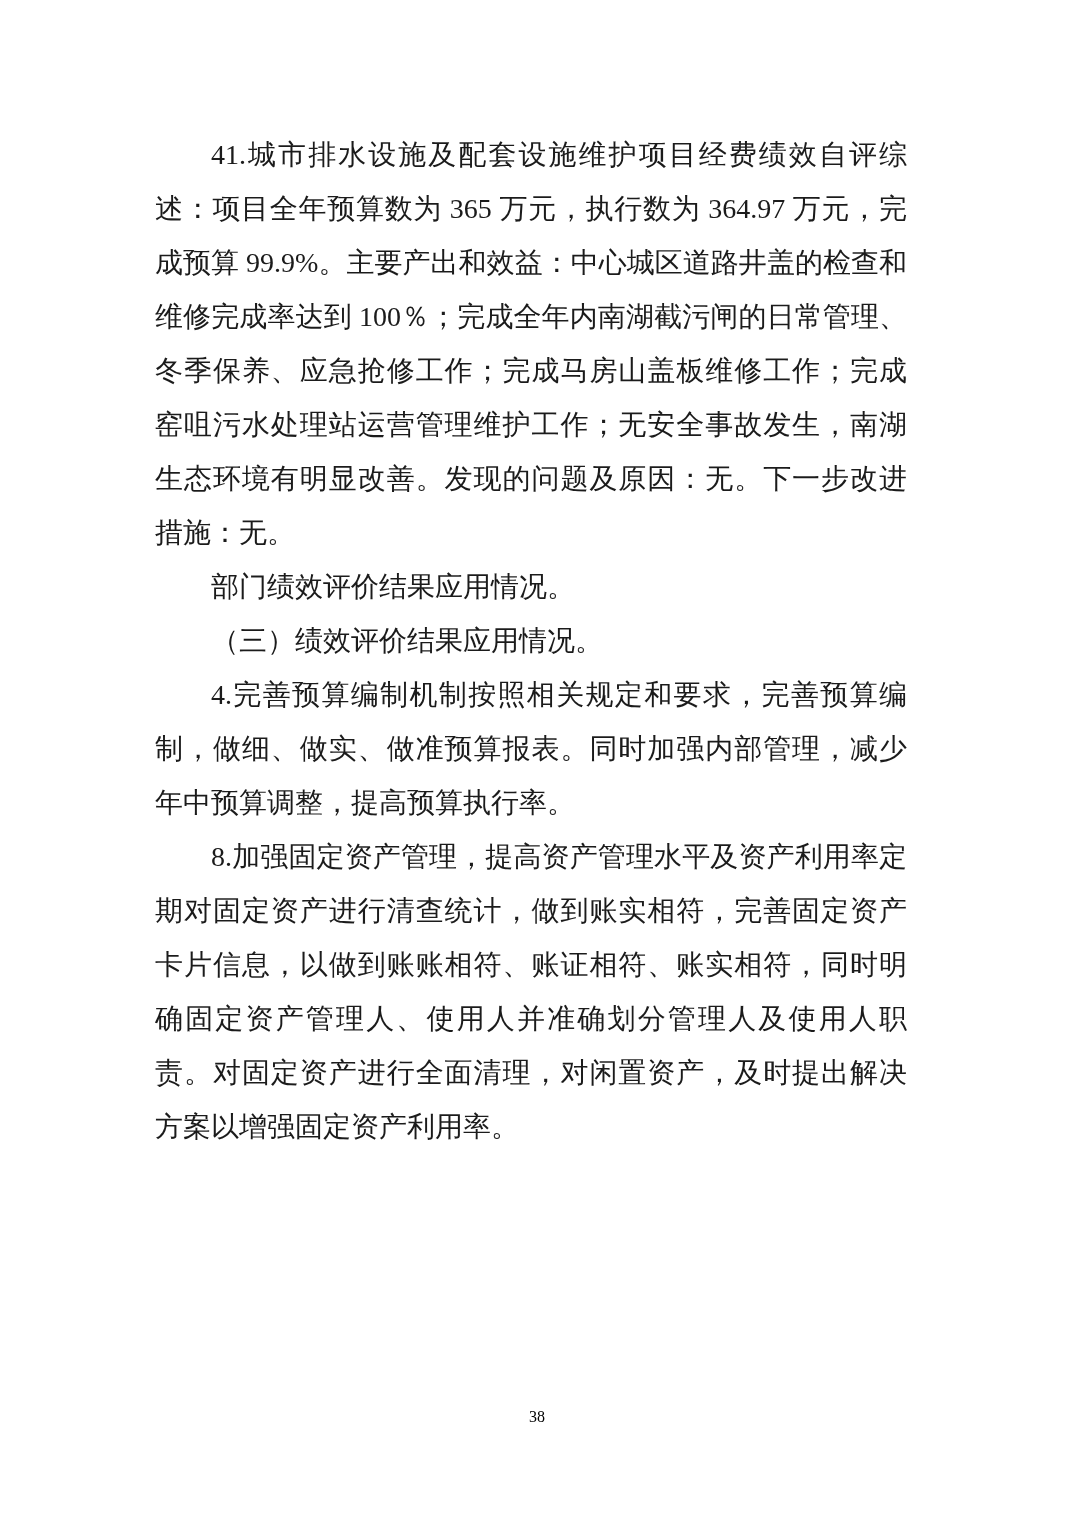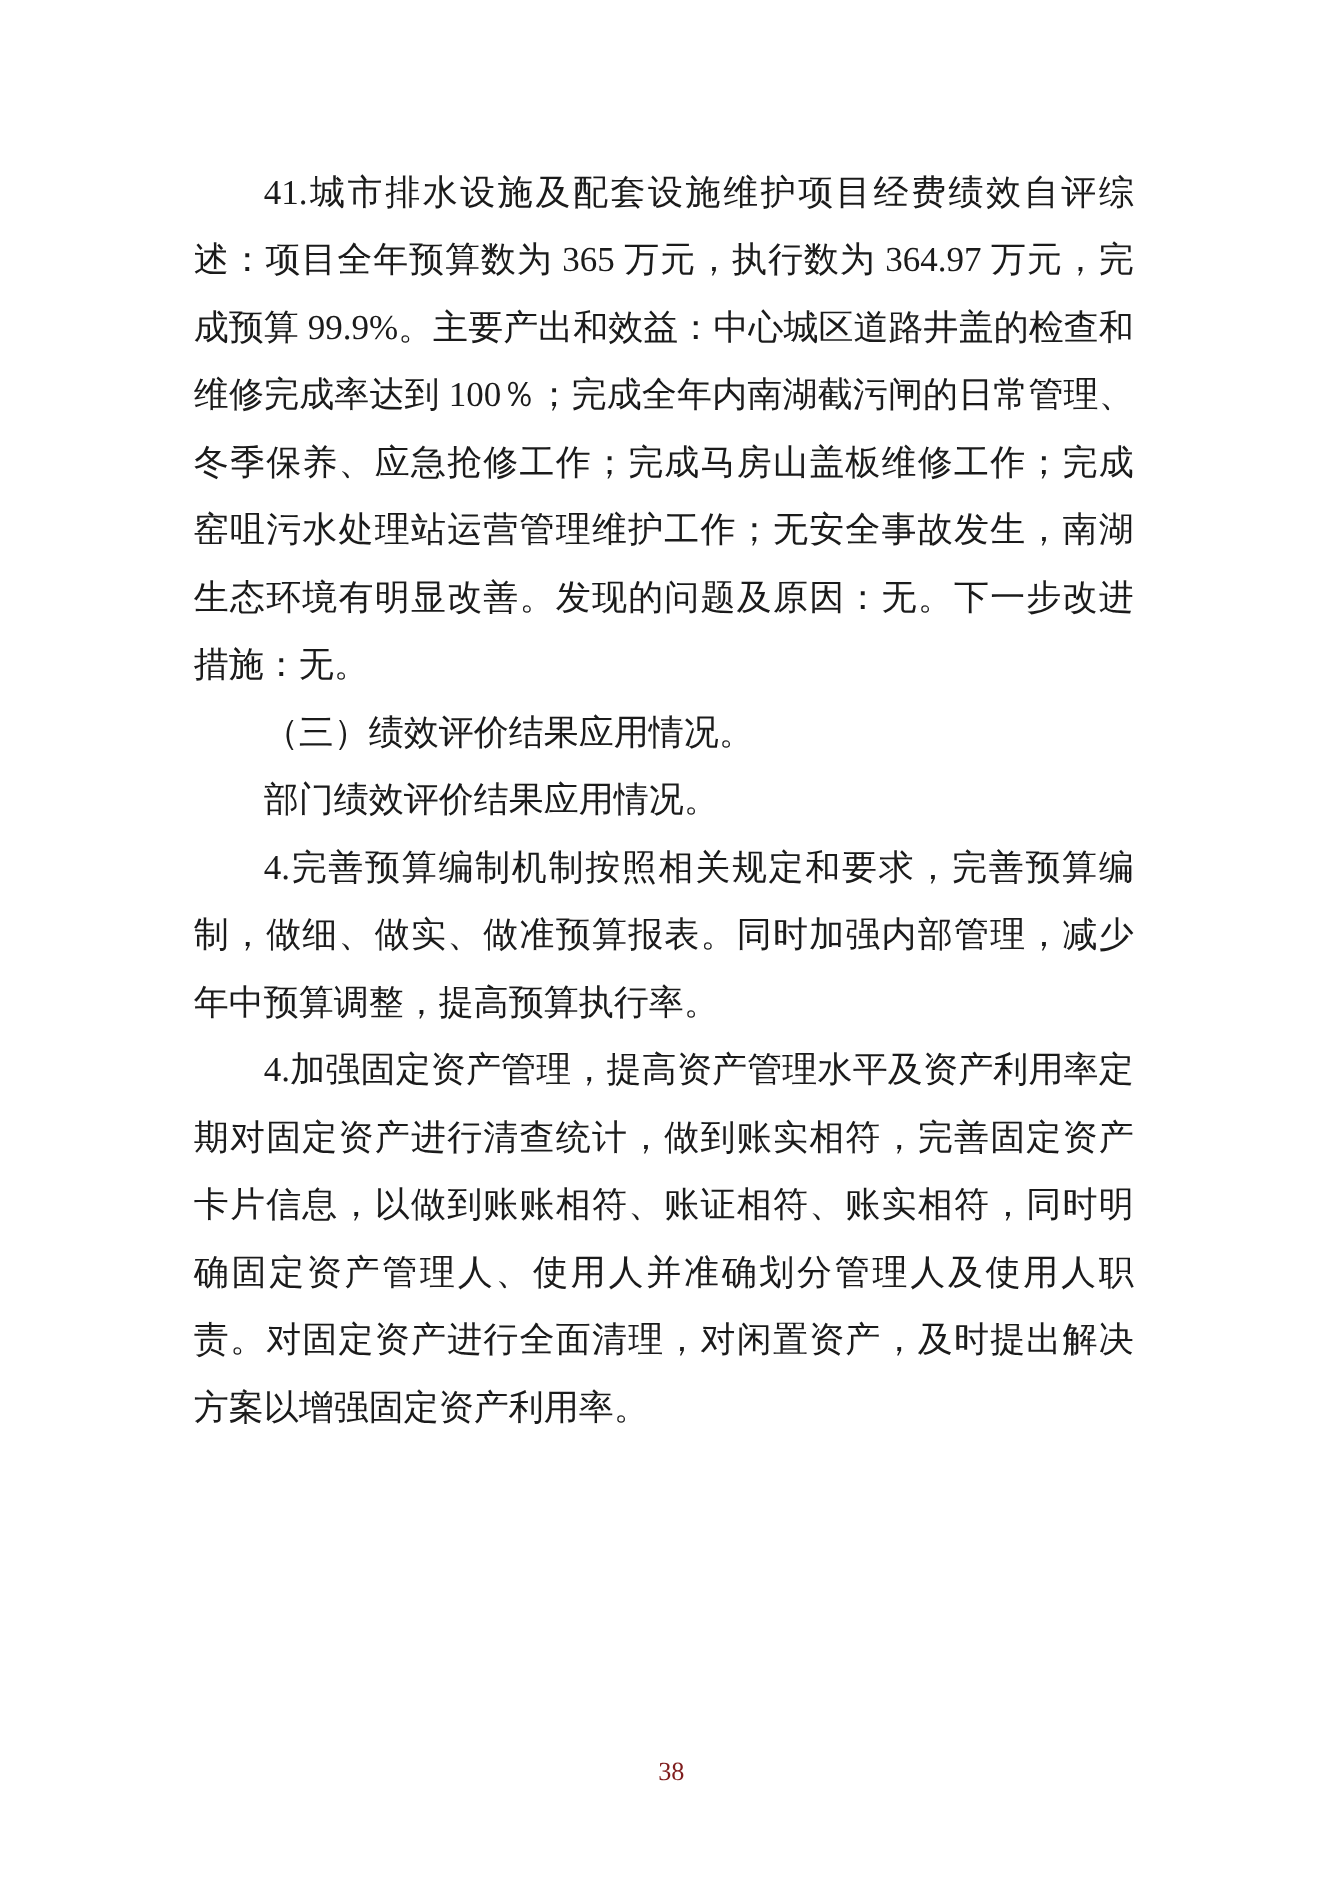--- a/index.html
+++ b/index.html
@@ -37,30 +37,30 @@
     text-justify: inter-ideograph;
     text-indent: 2em;
     word-break: break-all;
   }
   .page-number {
     position: absolute;
     top: 1402px;
     left: 0;
     width: 1074px;
     text-align: center;
-    font-size: 21px;
+    font-size: 16px;
     line-height: 30px;
-    color: #7f1d1d;
+    color: #000000;
   }
 </style>
 </head>
 <body>
 
 <div class="page">
   <div class="content">
     <p class="para">41.城市排水设施及配套设施维护项目经费绩效自评综述：项目全年预算数为 365 万元，执行数为 364.97 万元，完成预算 99.9%。主要产出和效益：中心城区道路井盖的检查和维修完成率达到 100％；完成全年内南湖截污闸的日常管理、冬季保养、应急抢修工作；完成马房山盖板维修工作；完成窑咀污水处理站运营管理维护工作；无安全事故发生，南湖生态环境有明显改善。发现的问题及原因：无。下一步改进措施：无。</p>
+    <p class="para">部门绩效评价结果应用情况。</p>
     <p class="para">（三）绩效评价结果应用情况。</p>
-    <p class="para">部门绩效评价结果应用情况。</p>
     <p class="para">4.完善预算编制机制按照相关规定和要求，完善预算编制，做细、做实、做准预算报表。同时加强内部管理，减少年中预算调整，提高预算执行率。</p>
-    <p class="para">4.加强固定资产管理，提高资产管理水平及资产利用率定期对固定资产进行清查统计，做到账实相符，完善固定资产卡片信息，以做到账账相符、账证相符、账实相符，同时明确固定资产管理人、使用人并准确划分管理人及使用人职责。对固定资产进行全面清理，对闲置资产，及时提出解决方案以增强固定资产利用率。</p>
+    <p class="para">8.加强固定资产管理，提高资产管理水平及资产利用率定期对固定资产进行清查统计，做到账实相符，完善固定资产卡片信息，以做到账账相符、账证相符、账实相符，同时明确固定资产管理人、使用人并准确划分管理人及使用人职责。对固定资产进行全面清理，对闲置资产，及时提出解决方案以增强固定资产利用率。</p>
   </div>
   <div class="page-number">38</div>
 </div>
 
 </body></html>

